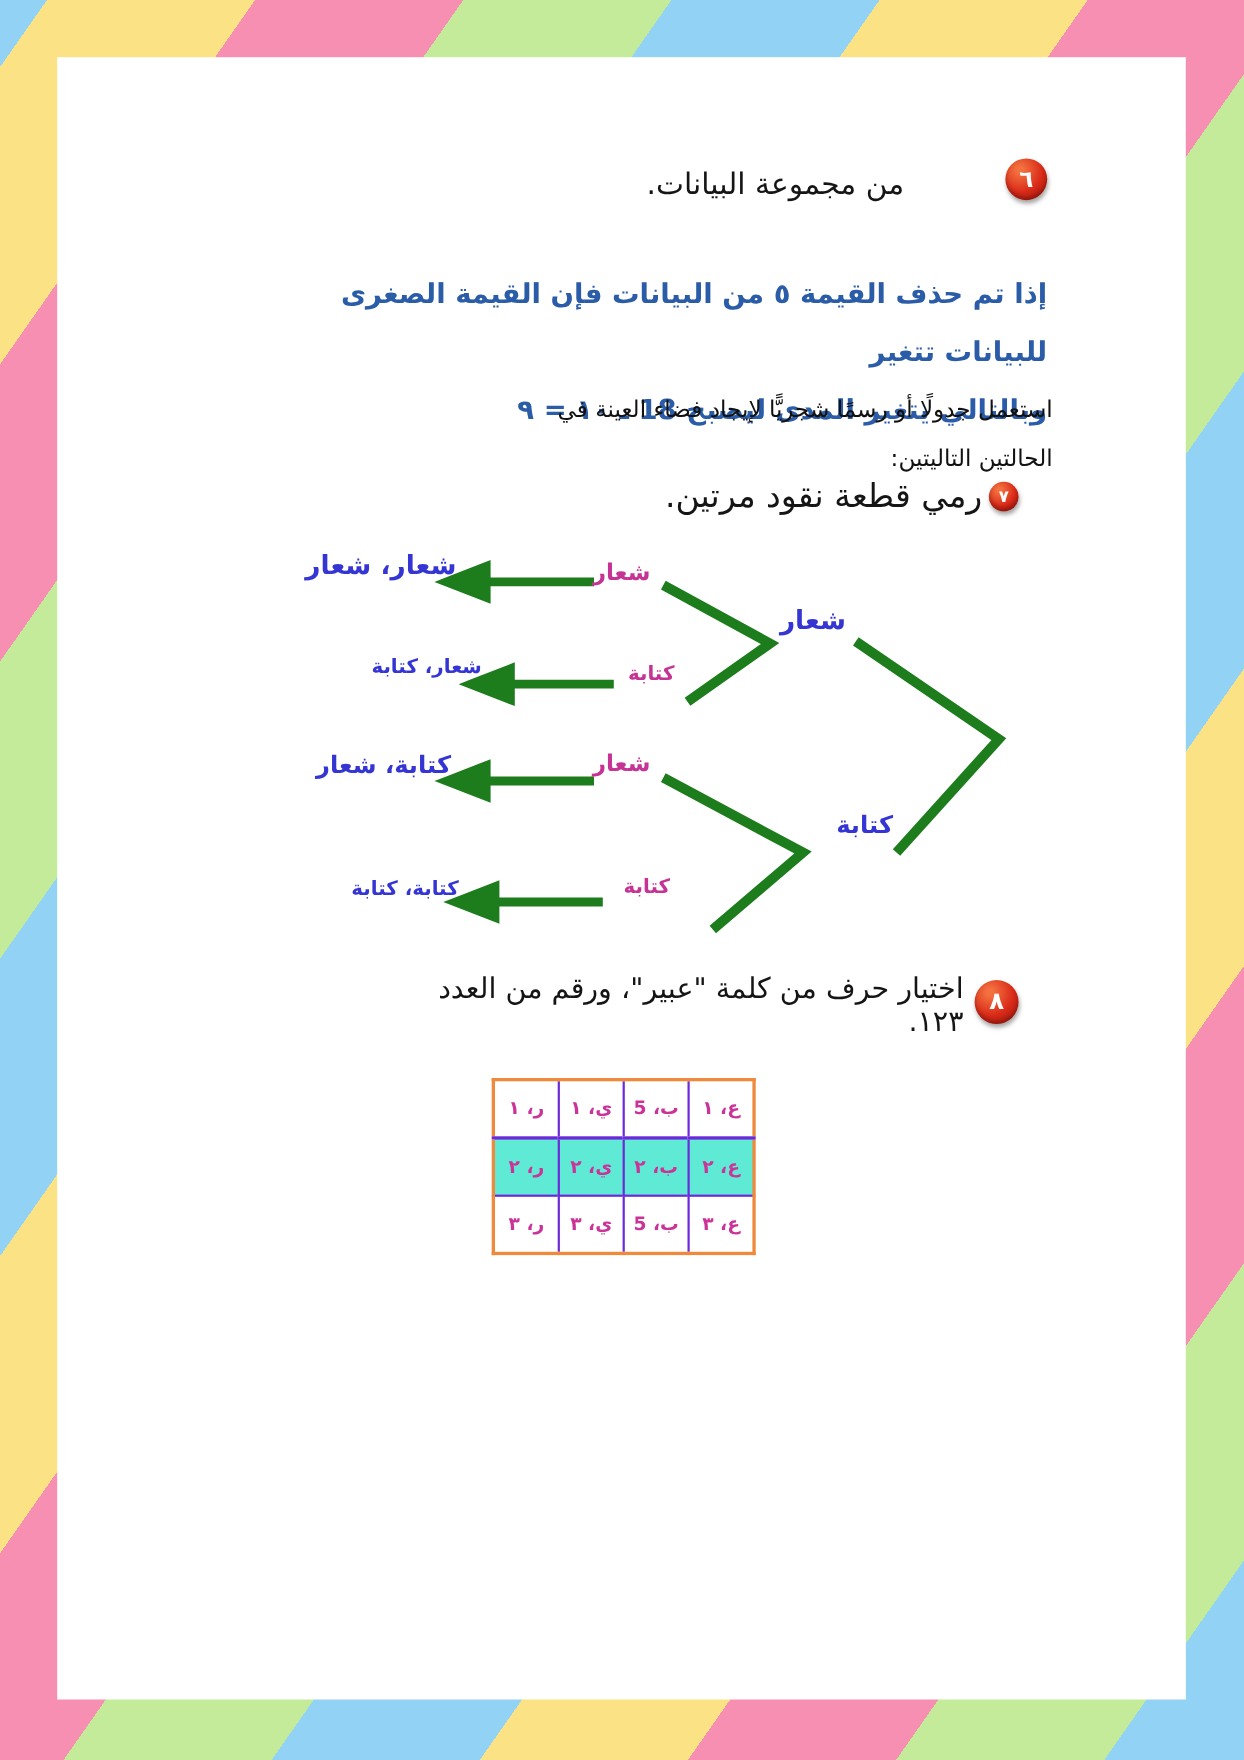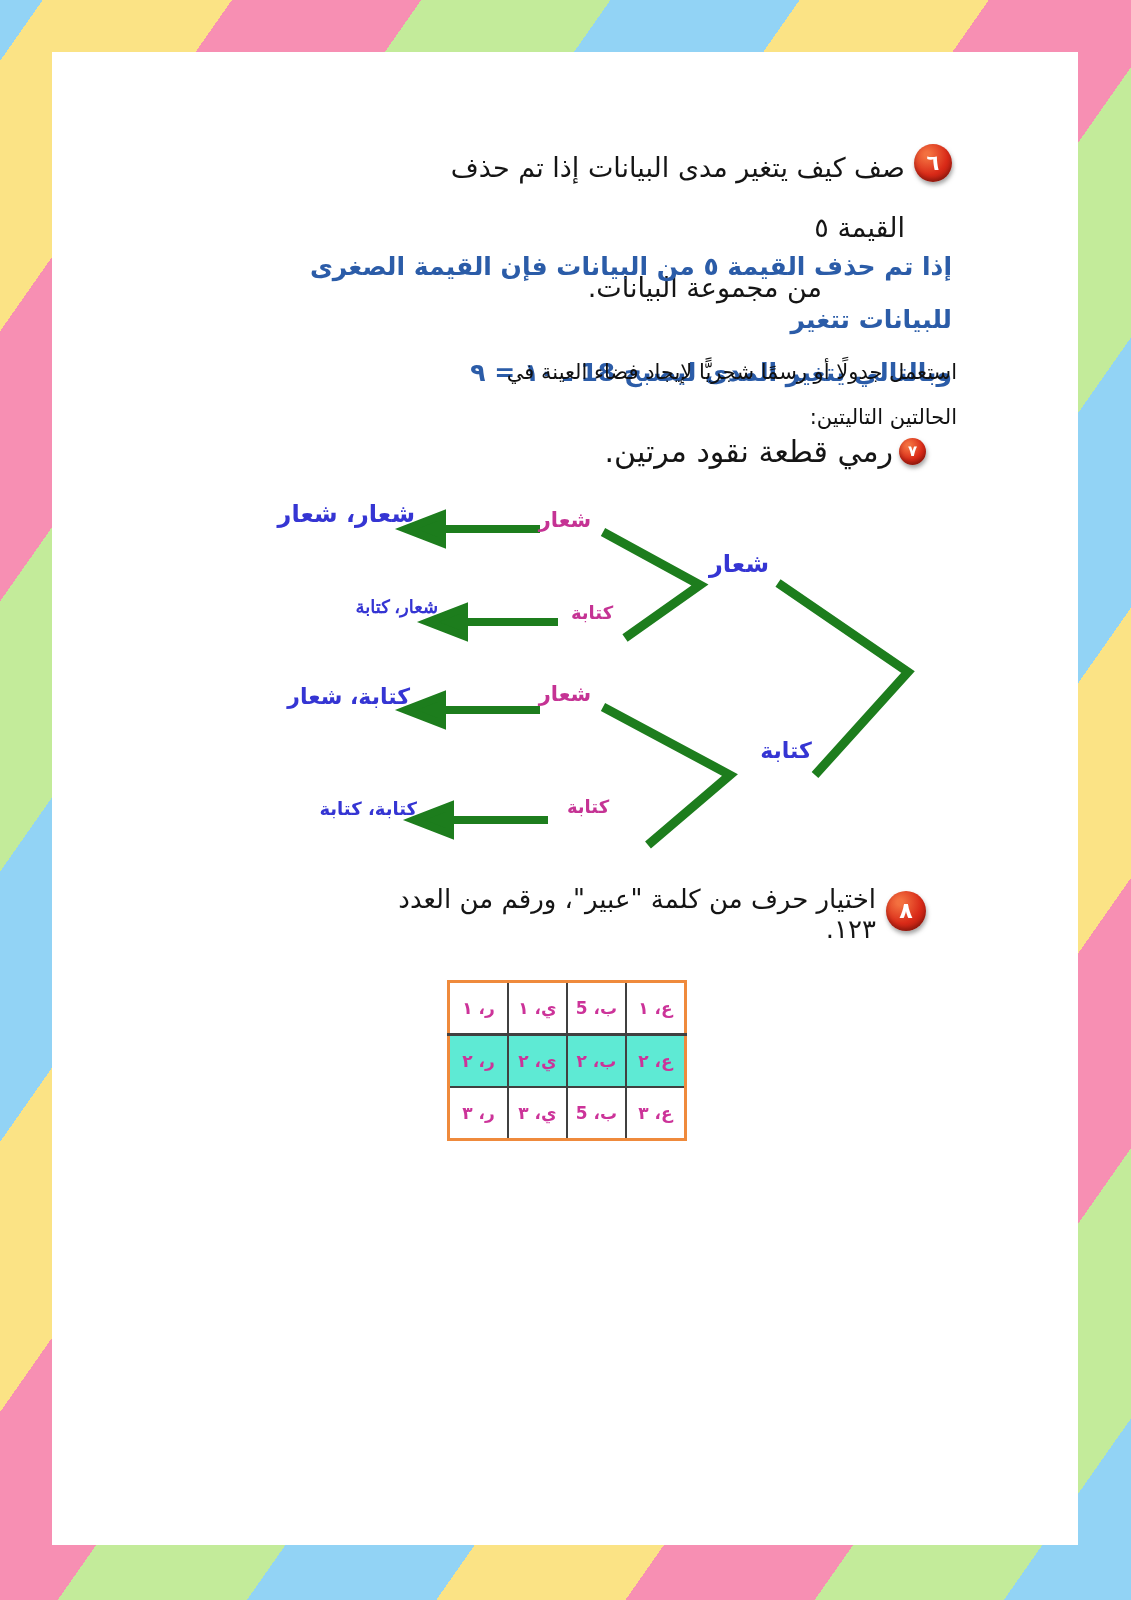--- a/index.html
+++ b/index.html
@@ -34,39 +34,38 @@
   .tree .outcome{position:absolute;font-weight:bold;white-space:nowrap;color:#3535d3;text-align:right;}
   .magenta{color:#c53394;}
   .blue{color:#3535d3;}
   
   .sample-table{
     position:absolute;left:447px;top:980px;
     border-collapse:collapse;direction:rtl;
     background:#fff;
   }
   .sample-table td{
-    width:55px;height:50px;border:2px solid #404040;
+    width:55px;height:50px;border:2px solid #6d28d9;
     text-align:center;vertical-align:middle;
     color:#cc3399;font-weight:bold;font-size:17px;
     white-space:nowrap;padding:0 1px;
   }
   .sample-table{border:3px solid #ef8a3c;}
   .sample-table tr.hl td{background:#5eead4;border-top-width:3px;}
 </style>
 </head>
 <body>
 
 <div class="frame">
   <div class="paper"></div>
 
   <div class="badge" style="left:914px;top:144px;width:38px;height:38px;font-size:21px;line-height:38px;">
     <span>٦</span>
   </div>
   <div class="abs q-text rtl" style="left:380px;top:138px;width:525px;font-size:27px;line-height:60px;">
-    <div>صف كيف يتغير مدى البيانات إذا تم حذف القيمة ٥</div>
     <div style="margin-right:83px;">من مجموعة البيانات.</div>
   </div>
 
   <div class="abs answer rtl" style="left:286px;top:240px;width:666px;font-size:25px;line-height:53px;">
     <div>إذا تم حذف القيمة ٥ من البيانات فإن القيمة الصغرى للبيانات تتغير</div>
     <div>وبالتالي يتغير المدى ليصبح 18 ـ ١٠ = ٩</div>
   </div>
 
   <div class="abs bold-black rtl" style="left:500px;top:350px;width:457px;font-size:21px;line-height:45px;">
     <div>استعمل جدولًا أو رسمًا شجريًّا لإيجاد فضاء العينة في</div>
@@ -105,21 +104,21 @@
     <div class="lbl blue" style="left:516px;top:248px;font-size:22px;">كتابة</div>
 
     
     <div class="lbl magenta" style="left:295px;top:18px;font-size:21px;">شعار</div>
     <div class="lbl magenta" style="left:322px;top:112px;font-size:18px;">كتابة</div>
     <div class="lbl magenta" style="left:295px;top:192px;font-size:21px;">شعار</div>
     <div class="lbl magenta" style="left:318px;top:306px;font-size:18px;">كتابة</div>
 
     
     <div class="outcome" style="right:535px;top:10px;font-size:24px;">شعار، شعار</div>
-    <div class="outcome" style="right:512px;top:106px;font-size:18px;font-family:Liberation Serif, serif;">شعار، كتابة</div>
+    <div class="outcome" style="right:512px;top:106px;font-size:18px;">شعار، كتابة</div>
     <div class="outcome" style="right:540px;top:194px;font-size:22px;">كتابة، شعار</div>
     <div class="outcome" style="right:533px;top:308px;font-size:18px;margin-left:13px;">كتابة، كتابة</div>
   </div>
 
   <div class="badge" style="left:886px;top:891px;width:40px;height:40px;font-size:22px;line-height:40px;">
     <span>٨</span>
   </div>
   <div class="abs q-text rtl" style="left:390px;top:884px;width:486px;font-size:26px;">اختيار حرف من كلمة "عبير"، ورقم من العدد ١٢٣.</div>
 
   <table class="sample-table">

